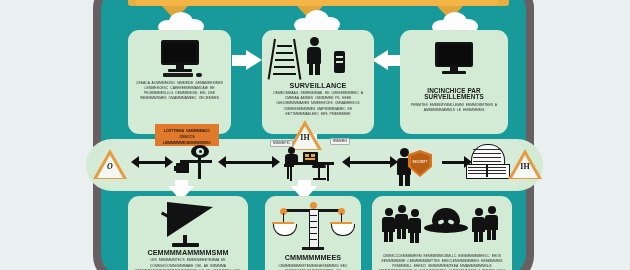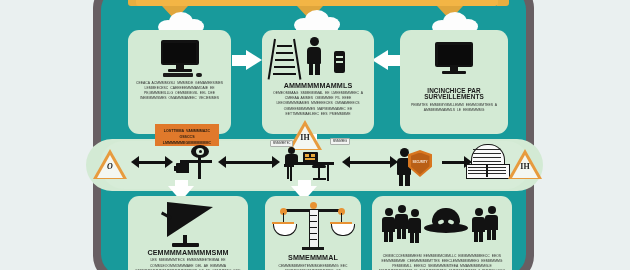--- a/index.html
+++ b/index.html
@@ -304,21 +304,21 @@
         <div class="h"></div>
           <div class="b"></div>
           <div class="l1"></div>
           <div class="l2"></div>
       </div>
       <div class="srv" style="position:absolute;left:66px;top:14px;">
         <i style="top:5px;"></i>
           <i style="top:10px;"></i>
       </div>
     </div>
-    <div class="head">AMMMMMMAMMLS</div>
+    <div class="head">SURVEILLANCE</div>
     <div class="body">OEMEOMMAAG SMMEMMMAL EE LMEEMMMMEEC A CMEEAA AMMES OMMMMEE PIL EEEE LEEOMMMMMAMES MMEEEECES OMMAMEEECS OMMEEMMMMMES MAPMMMMAMEC EE EETTMMMMAELEEC EES PMEMMMME</div>
   </div>
 
   <div class="panel" id="p-tr">
     <div class="mon" style="margin-top:8px;">
       <div class="scr"></div>
         <div class="nk"></div>
         <div class="bs"></div>
     </div>
     <div class="head" style="font-size:6.4px;margin-top:10px;">INCINCHICE PAR SURVEILLEMENTS</div>
@@ -461,21 +461,21 @@
       <div class="pan" style="left:-5px;top:23px;"></div>
       <div class="pan" style="left:53px;top:23px;"></div>
       <div class="col"></div>
       <div class="colr" style="top:14px;"></div>
         <div class="colr" style="top:20px;"></div>
       <div class="colr" style="top:26px;"></div>
         <div class="colr" style="top:32px;"></div>
       <div class="colr" style="top:38px;"></div>
       <div class="base"></div>
     </div>
-    <div class="head">SMMEMMMAL</div>
+    <div class="head">CMMMMMMEES</div>
     <div class="body">CEMMMMMMEETEMMMGEEMMMMG EEC EEMMEEMMCEMMMMMMTES, EE EEMMMMMMMEETEC EEMMMMMMMMMEEG EEC EETTEMMMMGSI CMMTTEEMM</div>
   </div>
 
   <div class="panel" id="p-br">
     <div class="crowd" style="margin-top:4px;">
       <div class="pp" style="left:0;top:4px;">
         <div class="hh"></div>
           <div class="bb"></div>
           <div class="ll"></div>
           <div class="lr"></div>

